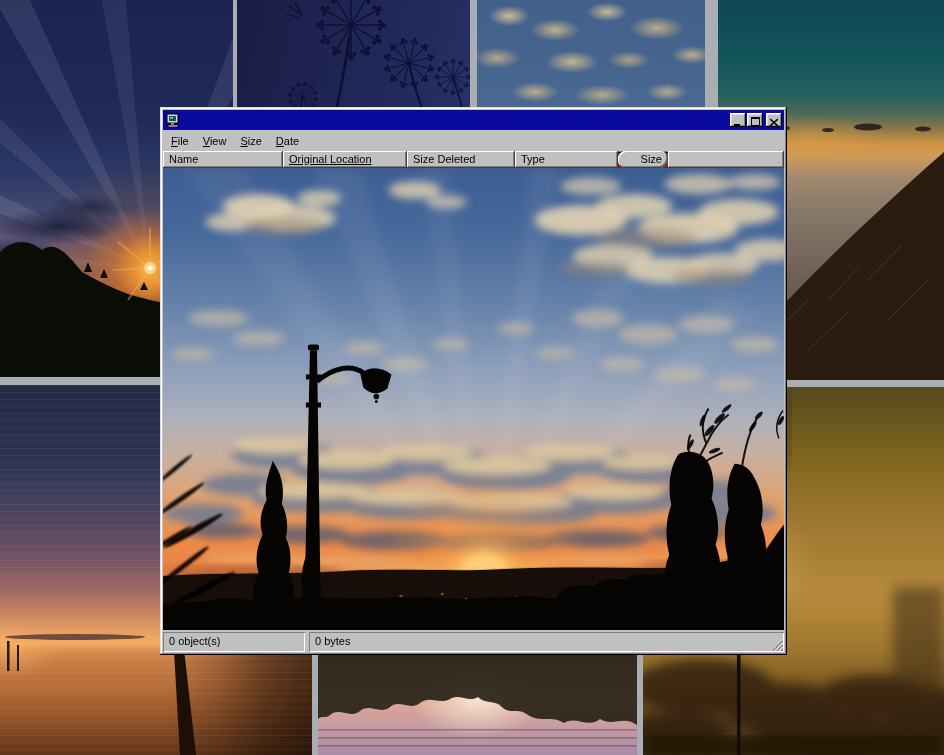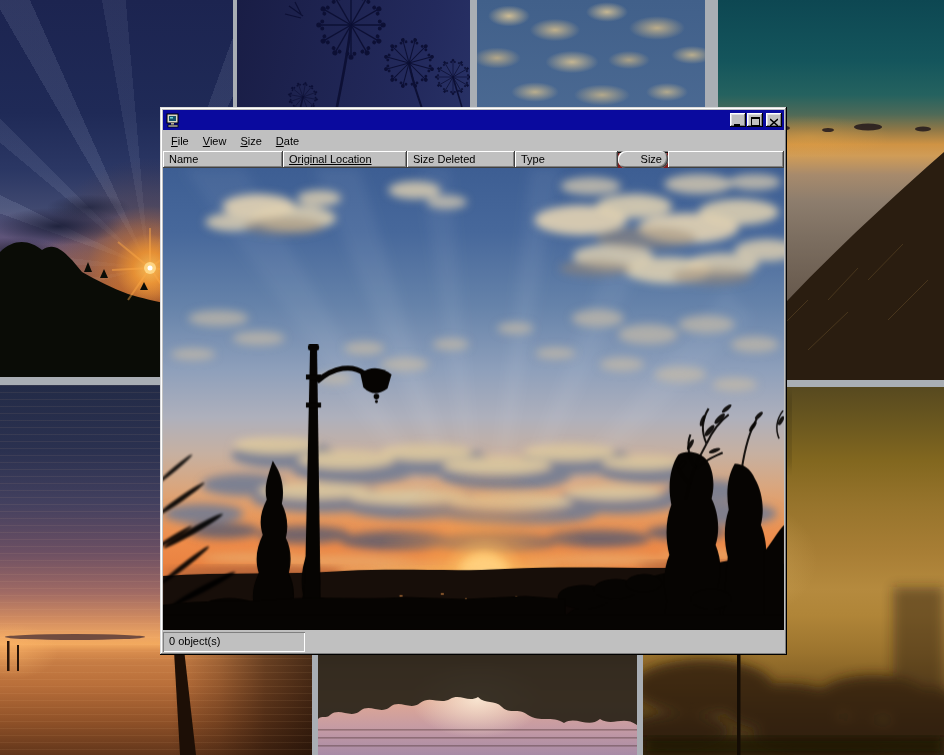--- a/index.html
+++ b/index.html
@@ -490,14 +490,24 @@
           </g>
           <path d="M0,436 C40,430 80,434 120,430 C160,427 200,431 240,428 L300,430 L360,427 L400,430 L400,461 L0,461 Z"></path>
           <rect x="0" y="446" width="617" height="15"></rect>
         </g>
       </svg>
     </div>
   </div>
 
   <div class="statusbar">
     <div class="spanel one">0 object(s)</div>
+    <div class="spanel two">
+      <span>0 bytes</span>
+      <svg class="grip" viewBox="0 0 13 13">
+        <line x1="3" y1="13" x2="13" y2="3" stroke="#808080" stroke-width="1.4"></line>
+        <line x1="4.5" y1="13" x2="13" y2="4.5" stroke="#fff" stroke-width="1"></line>
+        <line x1="7" y1="13" x2="13" y2="7" stroke="#808080" stroke-width="1.4"></line>
+        <line x1="8.5" y1="13" x2="13" y2="8.5" stroke="#fff" stroke-width="1"></line>
+        <line x1="11" y1="13" x2="13" y2="11" stroke="#808080" stroke-width="1.4"></line>
+      </svg>
+    </div>
   </div>
 </div>
 
 </body></html>

